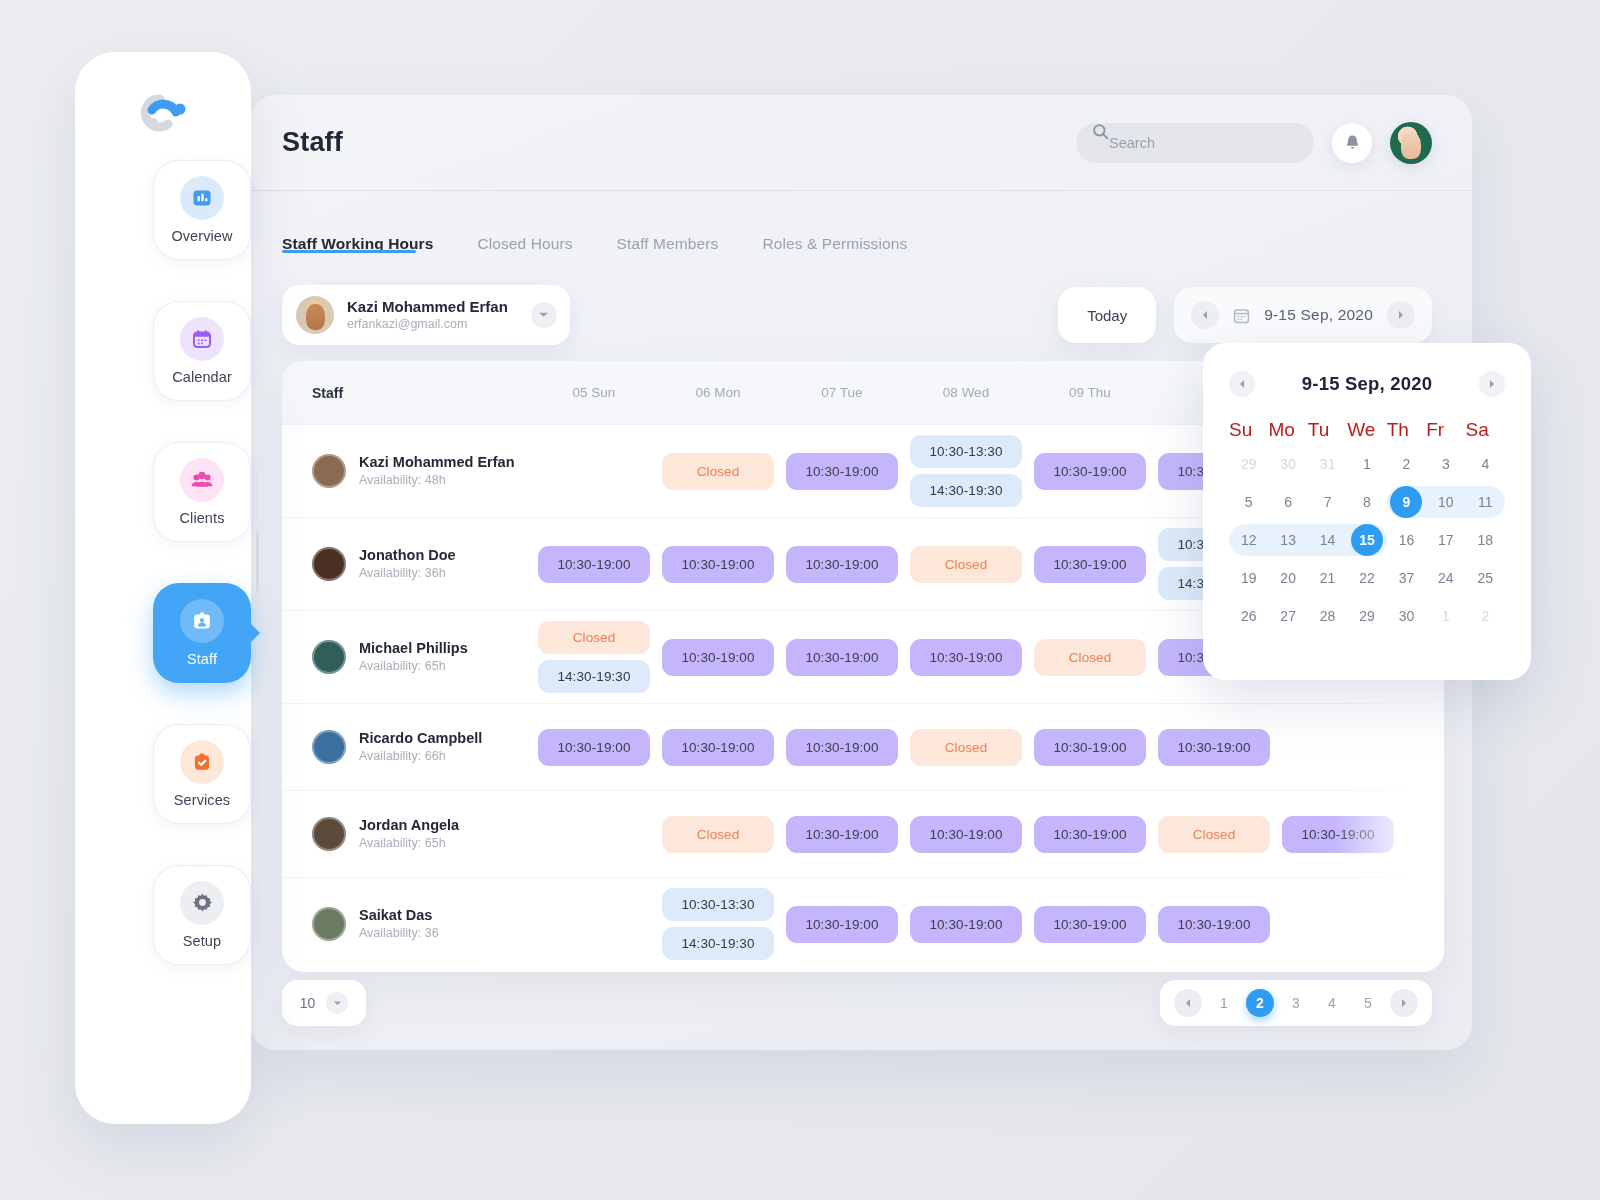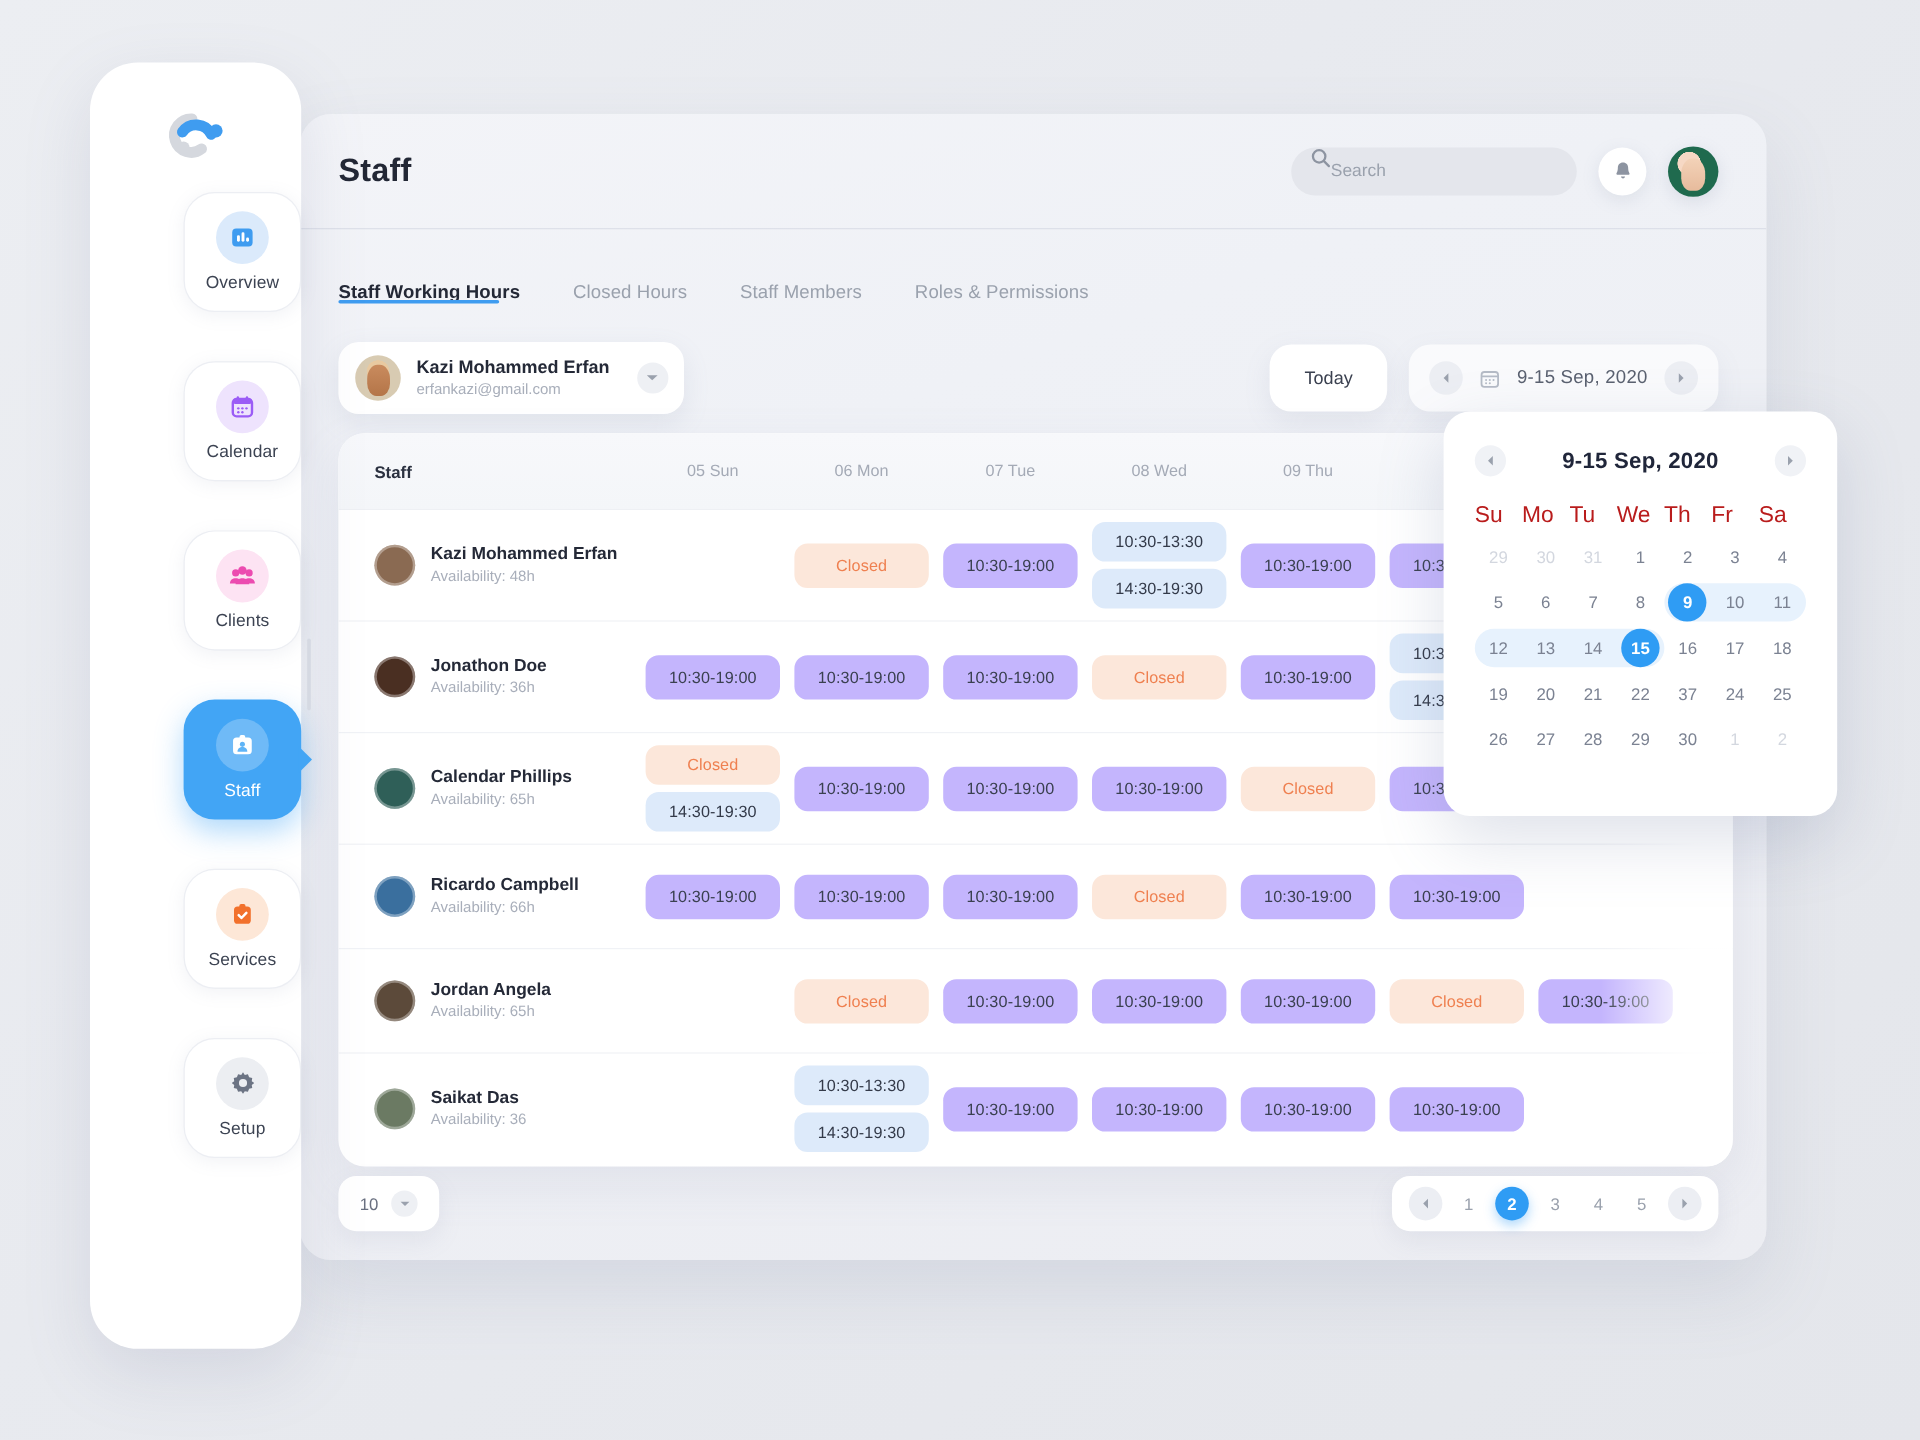--- a/index.html
+++ b/index.html
@@ -529,21 +529,21 @@
             <div class="pill split" style="height: 33px;">14:30-19:30</div>
           </div>
           <div class="daycell">
             <div class="pill open">10:30-19:00</div>
           </div>
         </div>
         <div class="grid-row trow">
           <div class="staff-cell">
             <div class="staff-ava" style="background: rgb(47, 95, 88); box-shadow: rgba(255, 255, 255, 0.35) 0px 0px 0px 2px inset;"></div>
             <div>
-              <div class="s-name">Calendar Phillips</div>
+              <div class="s-name">Michael Phillips</div>
               <div class="s-avail">Availability: 65h</div>
             </div>
           </div>
           <div class="daycell">
             <div class="pill closed" style="height: 33px;">Closed</div>
             <div class="pill split" style="height: 33px;">14:30-19:30</div>
           </div>
           <div class="daycell">
             <div class="pill open">10:30-19:00</div>
           </div>

